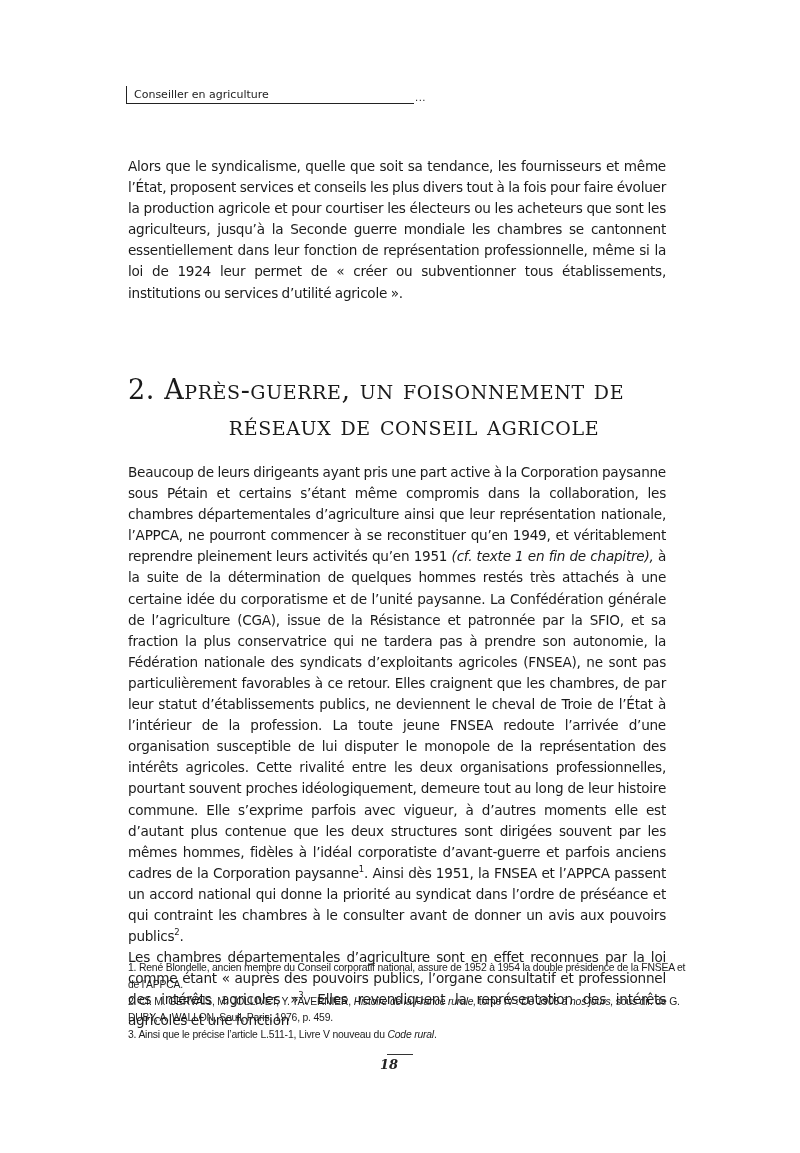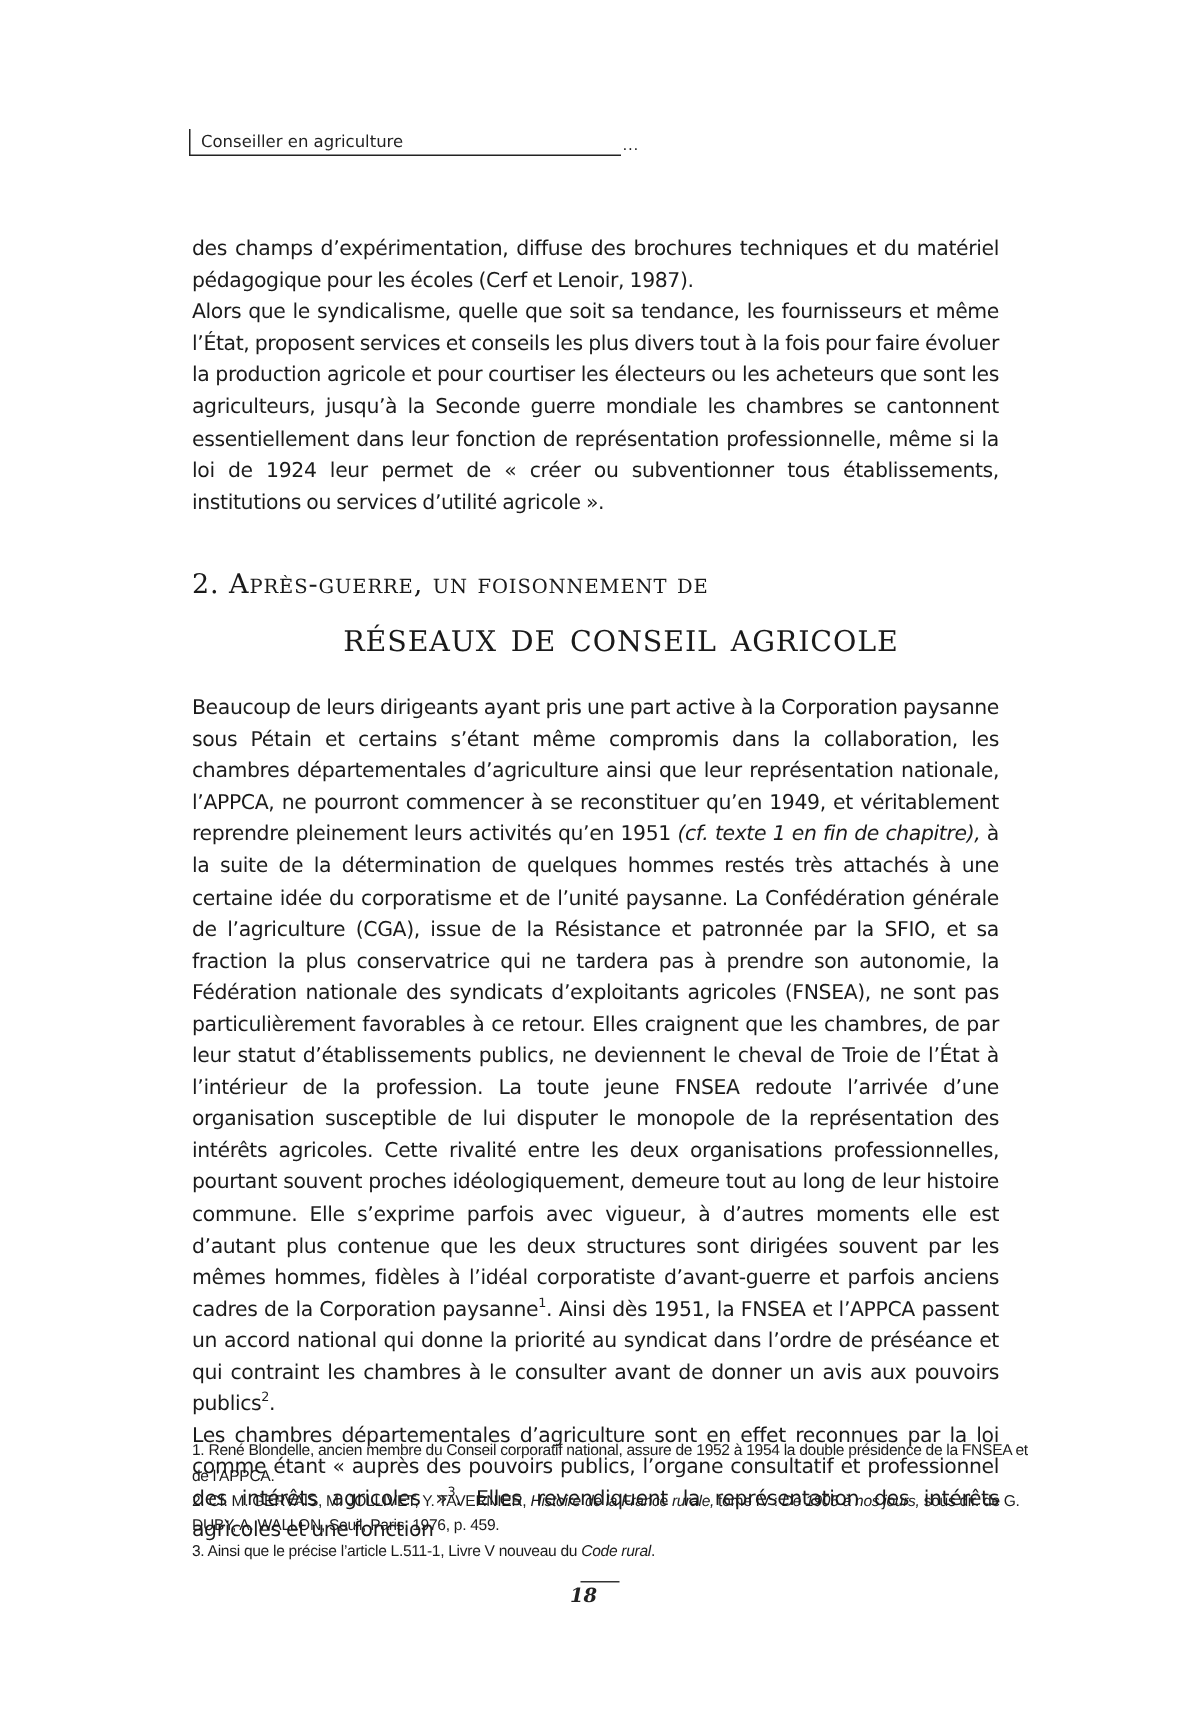--- a/index.html
+++ b/index.html
@@ -21,21 +21,21 @@
     text-align: justify; color: #1b1b1b; letter-spacing: -0.25px; word-spacing: -0.5px;
   }
   .body-block p { margin: 0; }
   #block1 { top: 156px; }
   #block2 { top: 462px; }
   .heading {
     position: absolute; left: 128px; top: 372px; width: 540px;
     font-family: "DejaVu Serif", serif; color: #1a1a1a; font-weight: normal;
     letter-spacing: 0.6px;
   }
-  .heading .line1 { font-size: 18px; line-height: 36px; }
+  .heading .line1 { font-size: 27px; line-height: 36px; }
   .heading .line2 { font-size: 27px; line-height: 36px; padding-left: 32px; margin-top: 0px; text-align: center; }
   .sc { font-variant: small-caps; }
   sup { font-size: 8.5px; line-height: 0; vertical-align: 6px; }
   .footnotes {
     position: absolute; left: 128px; top: 960px; width: 560px;
     font-family: Liberation Sans, sans-serif; font-size: 10.4px; line-height: 16.8px;
     color: #1b1b1b; letter-spacing: -0.2px;
   }
   .footnotes p { margin: 0; }
   .page-rule { position: absolute; left: 387px; top: 1054px; width: 26px; height: 1.3px; background: #333; }
@@ -48,21 +48,20 @@
 <body>
 
 <div class="page">
 
   <div class="running-head">
     <span>Conseiller en agriculture</span>
   </div>
   <div class="running-head-dots">...</div>
 
   <div class="body-block" id="block1">
-    <p>des champs d’expérimentation, diffuse des brochures techniques et du matériel pédagogique pour les écoles (Cerf et Lenoir, 1987).</p>
     <p>Alors que le syndicalisme, quelle que soit sa tendance, les fournisseurs et même l’État, proposent services et conseils les plus divers tout à la fois pour faire évoluer la production agricole et pour courtiser les électeurs ou les acheteurs que sont les agriculteurs, jusqu’à la Seconde guerre mondiale les chambres se cantonnent essentiellement dans leur fonction de représentation professionnelle, même si la loi de 1924 leur permet de « créer ou subventionner tous établissements, institutions ou services d’utilité agricole ».</p>
   </div>
 
   <div class="heading">
     <div class="line1">
       <span>2.</span>
       <span class="sc">Après-guerre, un foisonnement de</span>
     </div>
     <div class="line2 sc">réseaux de conseil agricole</div>
   </div>

